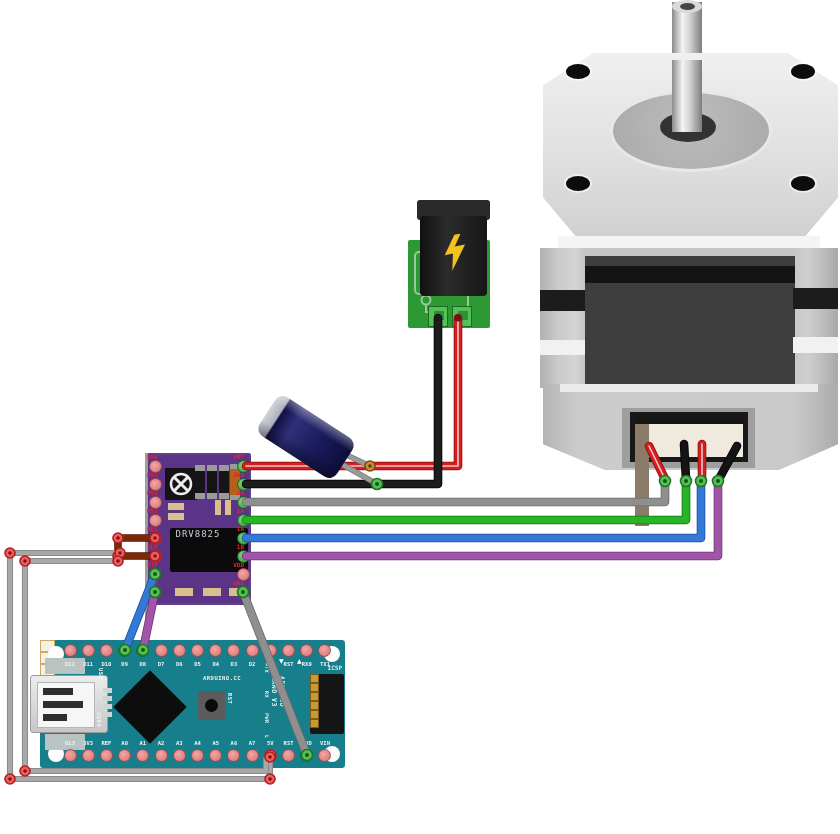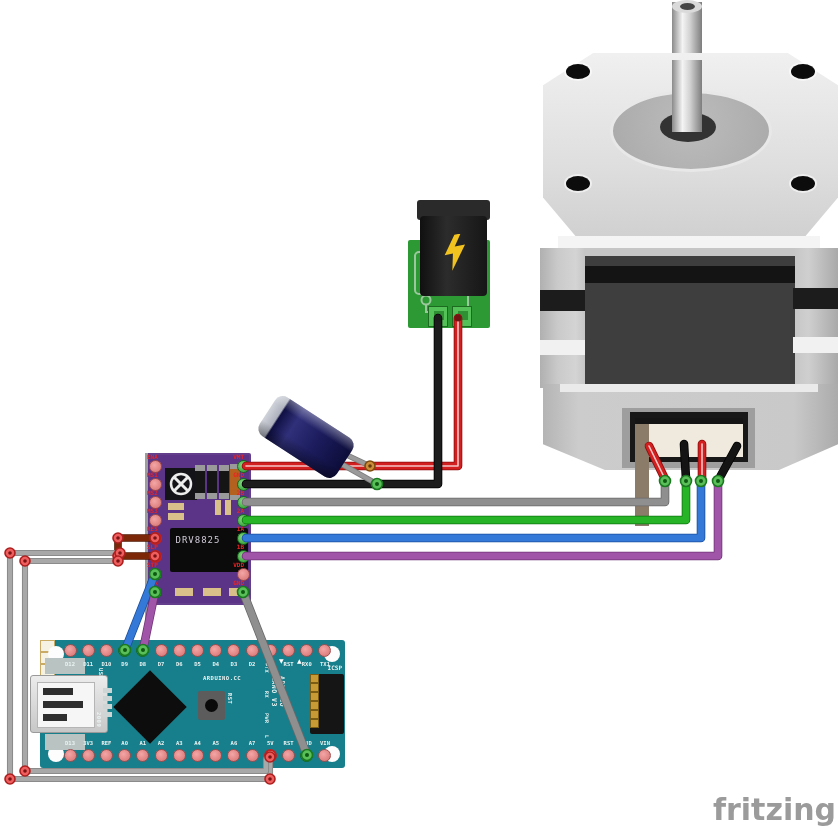--- a/index.html
+++ b/index.html
@@ -89,21 +89,21 @@
     </div>
     <div class="abs" style="left:50px;top:12px;width:10px;height:34px;background:linear-gradient(180deg,#9a9a9a 0 18%,#151515 18% 82%,#9a9a9a 82%);"></div>
     <div class="abs" style="left:62px;top:12px;width:10px;height:34px;background:linear-gradient(180deg,#9a9a9a 0 18%,#151515 18% 82%,#9a9a9a 82%);"></div>
     <div class="abs" style="left:74px;top:12px;width:10px;height:34px;background:linear-gradient(180deg,#9a9a9a 0 18%,#151515 18% 82%,#9a9a9a 82%);"></div>
     <div class="abs" style="left:85px;top:11px;width:10px;height:36px;background:linear-gradient(180deg,#9a9a9a 0 15%,#b4601e 15% 85%,#9a9a9a 85%);"></div>
     <div class="abs" style="left:23px;top:50px;width:16px;height:7px;background:#d9c08a;"></div>
     <div class="abs" style="left:23px;top:60px;width:16px;height:7px;background:#d9c08a;"></div>
     <div class="abs" style="left:70px;top:47px;width:6px;height:15px;background:#d9c08a;"></div>
     <div class="abs" style="left:80px;top:47px;width:6px;height:15px;background:#d9c08a;"></div>
     <div id="drv-ic" class="abs" style="left:25px;top:75px;width:78px;height:44px;background:#0b0b0b;border-radius:2px;">
-      <div class="abs" style="left:0;top:7px;width:56px;text-align:center;font:9px 'DejaVu Sans Mono',monospace;letter-spacing:1px;color:#cfc9d6;">DRV8825</div>
+      <div class="abs" style="left:0;top:1px;width:56px;text-align:center;font:9px 'DejaVu Sans Mono',monospace;letter-spacing:1px;color:#cfc9d6;">DRV8825</div>
       <div class="abs" style="left:68px;top:6px;width:4px;height:4px;border-radius:50%;background:#9a9a9a;"></div>
     </div>
     <div class="abs" style="left:30px;top:135px;width:18px;height:8px;background:#d9c08a;"></div>
     <div class="abs" style="left:58px;top:135px;width:18px;height:8px;background:#d9c08a;"></div>
     <div class="abs" style="left:84px;top:135px;width:11px;height:8px;background:#d9c08a;"></div>
   <div class="pin open" style="left: 4px; top: 7px;"></div>
       <div class="dlabel" style="left: 2px; top: 0px; width: 26px;">ENA</div>
       <div class="pin open" style="left: 4px; top: 25px;"></div>
       <div class="dlabel" style="left: 2px; top: 18px; width: 26px;">MS1</div>
       <div class="pin open" style="left: 4px; top: 43px;"></div>
@@ -429,14 +429,13 @@
         <circle cx="270" cy="757" r="1.8" fill="#7d1212"></circle>
       </g>
       <g>
         <circle cx="438" cy="318" r="3.6" fill="#1b1b1b"></circle>
       </g>
       <g>
         <circle cx="458" cy="318" r="3.6" fill="#701313"></circle>
       </g>
     </svg>
 
-  <div id="watermark">fritzing</div>
 </div>
 
 </body></html>

